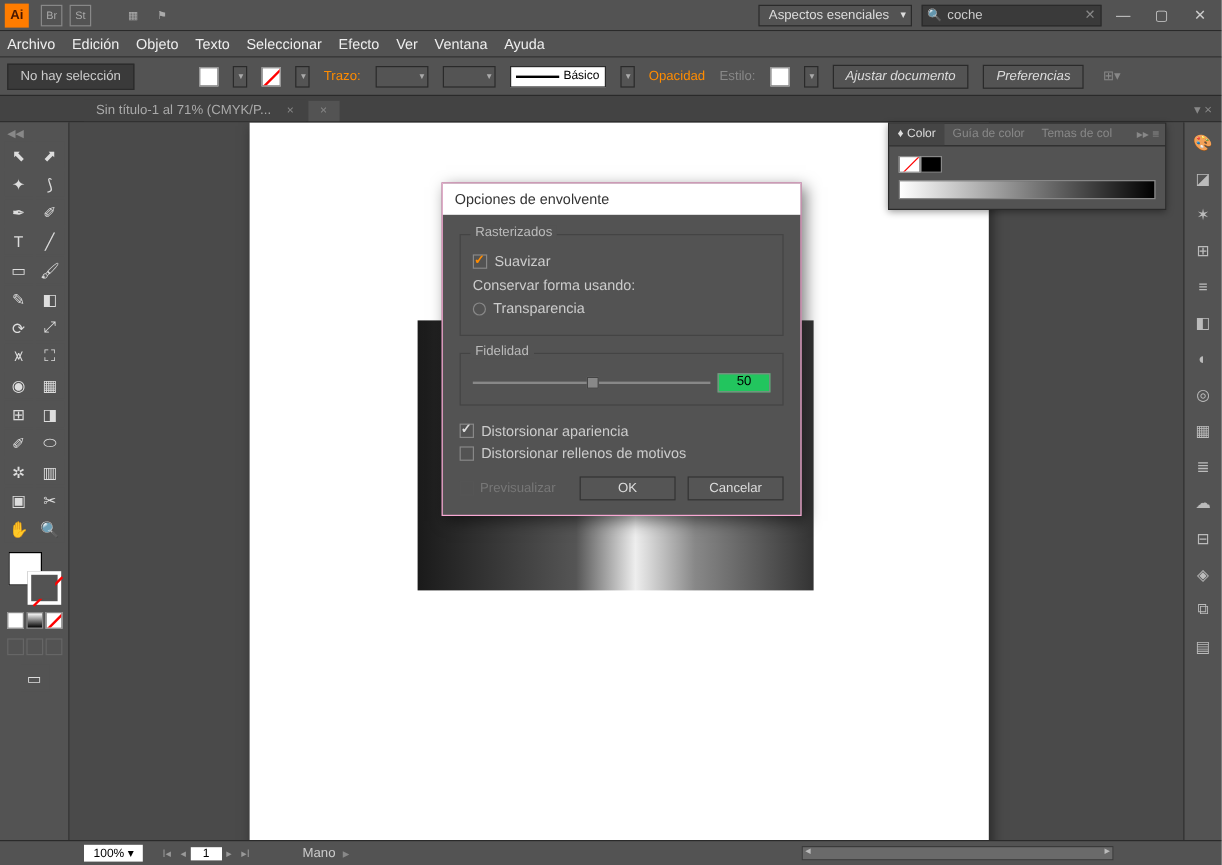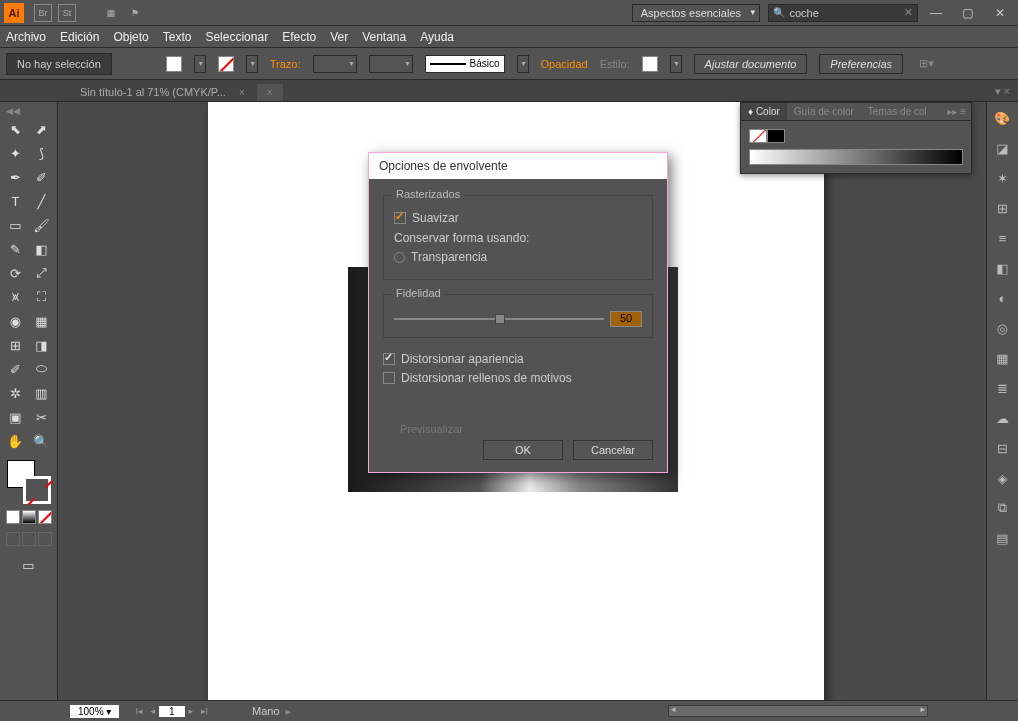--- a/index.html
+++ b/index.html
@@ -72,23 +72,23 @@
 .fieldset .legend { position:absolute; top:-8px; left:8px; background:#535353; padding:0 4px; font-size:11px; color:#bbb;}
 .check-row { display:flex; align-items:center; gap:6px; margin:5px 0;}
 .chk { width:12px; height:12px; border:1px solid #888; background:#535353; position:relative;}
 .chk.on::after{content:"✓"; color:#ff8c00; position:absolute; top:-3px; left:0; font-size:11px; font-weight:bold;}
 .chk.on2::after{content:"✓"; color:#ddd; position:absolute; top:-3px; left:0; font-size:11px; font-weight:bold;}
 .radio { width:11px; height:11px; border:1px solid #888; border-radius:50%; position:relative;}
 .radio.on::after{content:""; position:absolute; inset:2px; background:#ddd; border-radius:50%;}
 .slider-wrap { display:flex; align-items:center; gap:6px; margin-top:6px;}
 .slider-track { flex:1; height:2px; background:#888; position:relative;}
 .slider-thumb { position:absolute; top:-4px; width:10px; height:10px; background:#888; border:1px solid #444; }
-.slider-val { width:32px; height:16px; background:#a16207; color:#000; font-size:11px; text-align:center; border:1px solid #888;}
+.slider-val { width:44px; height:16px; background:#22c55e; color:#000; font-size:11px; text-align:center; border:1px solid #888;}
 .dialog-btns { display:flex; gap:10px; justify-content:flex-end; margin-top:12px; align-items:center;}
-.dbtn { width:80px; height:20px; background:#555; border:1px solid #333; color:#ddd; font-size:11px; display:flex; align-items:center; justify-content:center;margin-top:43px;}
+.dbtn { width:80px; height:20px; background:#555; border:1px solid #333; color:#ddd; font-size:11px; display:flex; align-items:center; justify-content:center;}
 .prev-chk { display:flex; align-items:center; gap:5px; color:#777; font-size:11px; margin-right:auto;}
 
 
 .rcol { width:32px; background:#535353; border-left:1px solid #2a2a2a; display:flex; flex-direction:column; align-items:center; padding-top:6px; gap:10px;}
 .ricon { width:20px; height:20px; color:#bbb; display:flex; align-items:center; justify-content:center; font-size:13px;}
 
 
 .color-panel { position:absolute; right:46px; top:102px; width:232px; background:#535353; border:1px solid #2a2a2a; box-shadow:0 2px 6px rgba(0,0,0,0.4);}
 .cp-tabs { display:flex; font-size:10px; border-bottom:1px solid #2a2a2a;}
 .cp-tab { padding:3px 7px; color:#888;}

